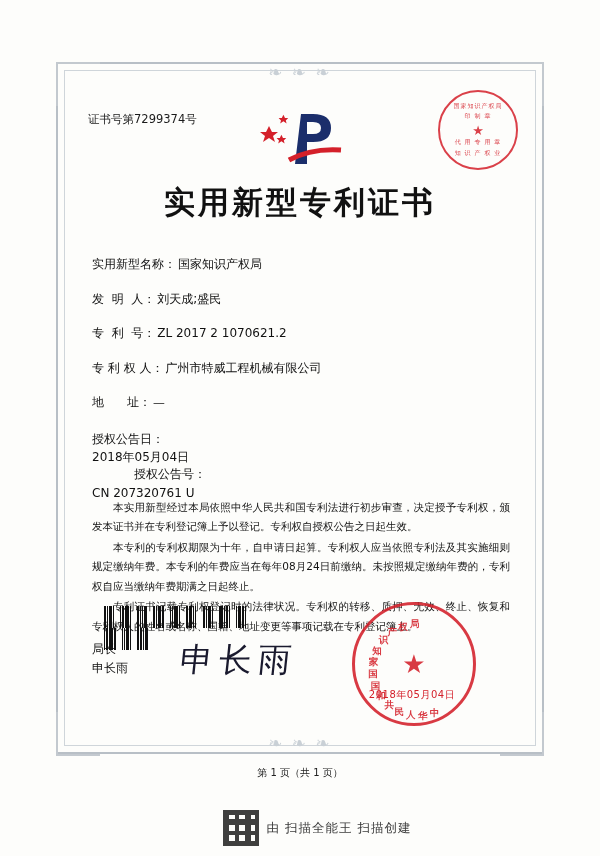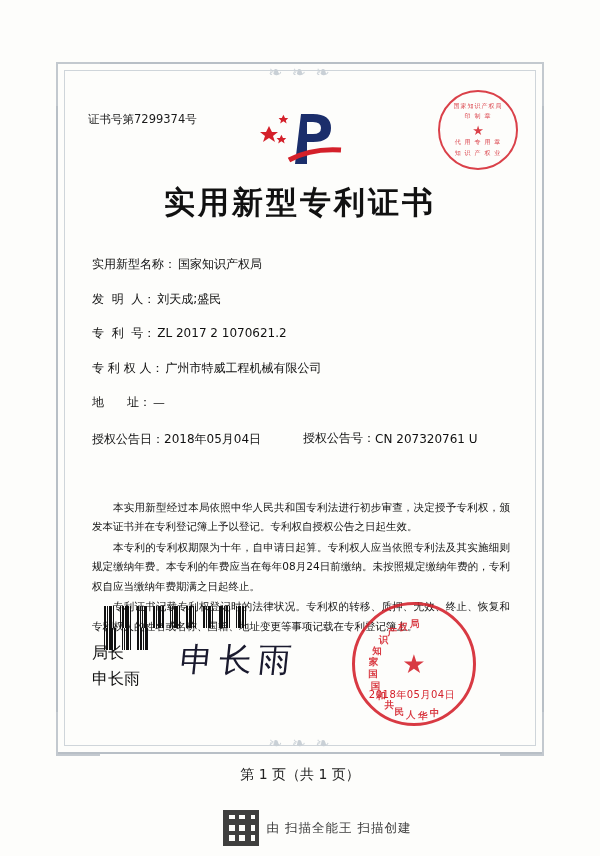--- a/index.html
+++ b/index.html
@@ -132,21 +132,21 @@
     line-height: 1.5;
   }
   .field-label {
     white-space: pre;
     flex: 0 0 auto;
   }
   .field-value {
     flex: 1 1 auto;
     padding-left: 2px;
   }
-  .field-row.split { justify-content: flex-start; }
+  .field-row.split { justify-content: flex-start; flex-direction: column; }
   .field-row .pair2 {
     margin-left: 42px;
     white-space: nowrap;
     font-family: Liberation Mono, monospace;
   }
   .addr-second {
     font-size: 12px;
     margin-top: 2px;
     margin-left: 0;
   }
@@ -174,21 +174,21 @@
     background: #111;
     height: 22px;
     margin-right: 1px;
     vertical-align: top;
   }
 
   
   .director {
     position: absolute;
     left: 92px; top: 640px;
-    font-size: 16px;
+    font-size: 12px;
     color: #111;
     line-height: 1.6;
   }
   .signature {
     position: absolute;
     left: 180px; top: 638px;
     font-size: 33px;
     color: #1a1a2e;
     font-family: "DejaVu Serif", "Liberation Serif", serif;
     letter-spacing: 6px;
@@ -232,21 +232,21 @@
     color: #d4202a;
     letter-spacing: 0.5px;
   }
 
   
   .page-footer {
     position: absolute;
     left: 0; top: 766px;
     width: 600px;
     text-align: center;
-    font-size: 14px;
+    font-size: 10px;
     color: #222;
   }
 
   
   .scan-strip {
     position: absolute;
     left: 0; top: 800px;
     width: 600px;
     height: 56px;
     display: flex;

